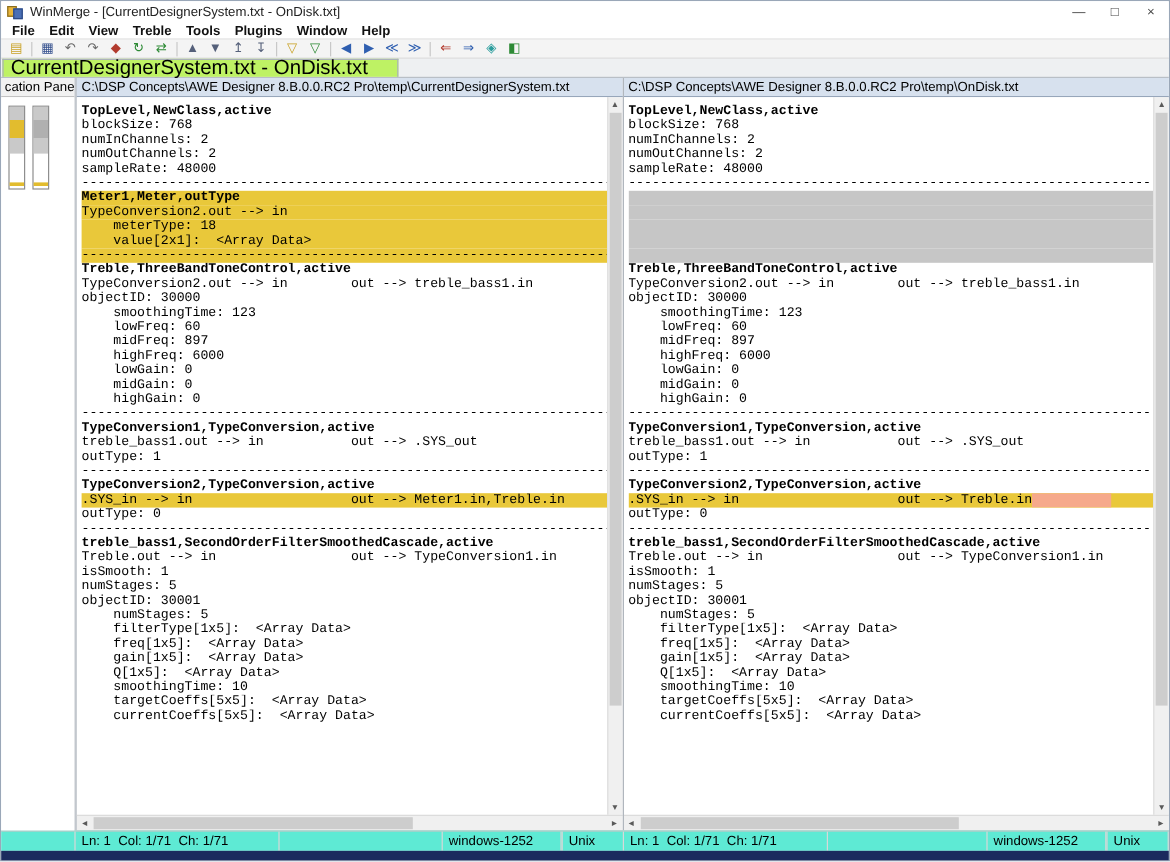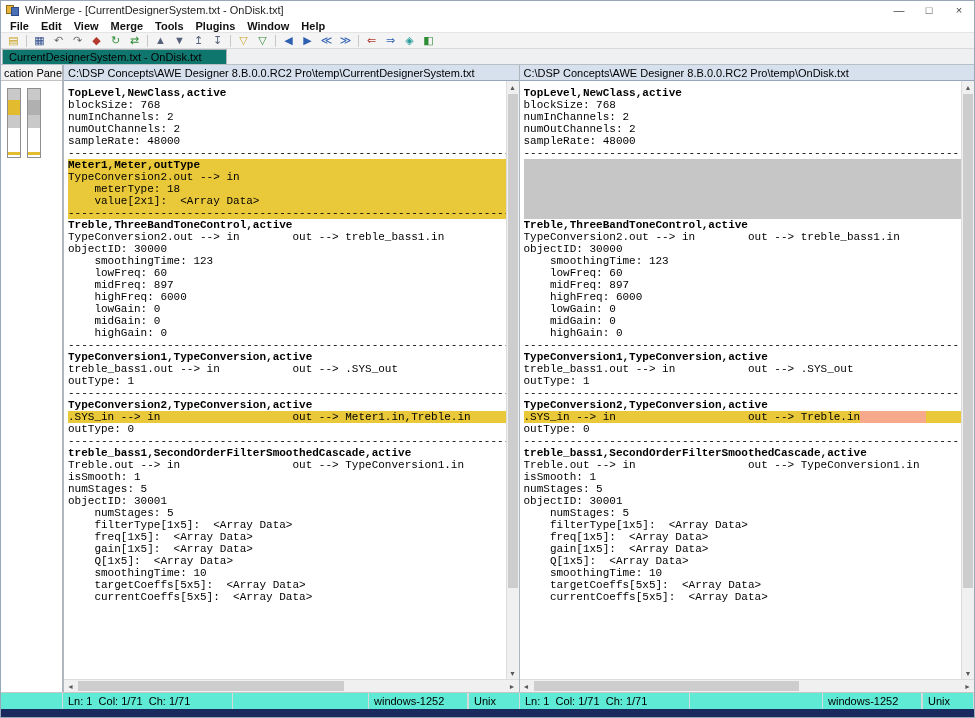--- a/index.html
+++ b/index.html
@@ -13,21 +13,21 @@
   .title{flex:1;font-size:11px;color:#222;white-space:nowrap;overflow:hidden;}
   .win-controls{display:flex;height:100%;}
   .winbtn{width:30px;height:100%;display:flex;align-items:center;justify-content:center;font-size:11px;color:#444;}
   .menubar{height:13px;flex:0 0 13px;display:flex;align-items:center;background:#fff;padding-left:3px;}
   .menu-item{padding:0 6px;color:#111;font-weight:bold;}
   .toolbar{height:17px;flex:0 0 17px;display:flex;align-items:center;background:#f4f4f4;border-top:1px solid #e4e4e4;border-bottom:1px solid #d9d9d9;padding-left:3px;}
   .tb-btn{width:19px;height:15px;display:flex;align-items:center;justify-content:center;}
   .tb-ic{font-size:11px;line-height:1;}
   .tb-sep{width:1px;height:12px;background:#c8c8c8;margin:0 3px;}
   .tabbar{height:16px;flex:0 0 16px;background:#eef0f2;display:flex;align-items:flex-end;border-bottom:1px solid #b9bfc6;padding-left:1px;}
-  .tab{height:15px;background:#0f766e;border:1px solid #aab2ba;border-bottom:none;padding:0 24px 0 6px;display:flex;align-items:center;font-size:11px;white-space:nowrap;}
+  .tab{height:15px;background:#bef264;border:1px solid #aab2ba;border-bottom:none;padding:0 24px 0 6px;display:flex;align-items:center;font-size:17px;white-space:nowrap;}
   .main{flex:1;display:flex;min-height:0;}
   .locpane{width:62px;flex:0 0 62px;display:flex;flex-direction:column;border-right:1px solid #b0b6bd;}
   .locpane-header{height:16px;flex:0 0 16px;background:#f1f1f1;border-bottom:1px solid #c2c2c2;display:flex;align-items:center;justify-content:space-between;padding:0 3px;white-space:nowrap;overflow:hidden;}
   .locpane-body{flex:1;background:#fff;position:relative;}
   .locbar{position:absolute;top:7px;width:14px;height:70px;border:1px solid #8e8e8e;background:#fff;}
   .locbar.l{left:6px;}
   .locbar.r{left:26px;}
   .locbar .seg{position:absolute;left:0;width:100%;}
   .seg.gry{background:#c9c9c9;}
   .seg.gld{background:#e2bc2e;}
@@ -75,21 +75,21 @@
       <div class="winbtn">—</div>
       <div class="winbtn">□</div>
       <div class="winbtn">×</div>
     </div>
   </div>
 
   <div class="menubar">
       <span class="menu-item">File</span>
       <span class="menu-item">Edit</span>
       <span class="menu-item">View</span>
-      <span class="menu-item">Merge</span>
+      <span class="menu-item">Treble</span>
       <span class="menu-item">Tools</span>
       <span class="menu-item">Plugins</span>
       <span class="menu-item">Window</span>
       <span class="menu-item">Help</span>
     </div>
 
   <div class="toolbar">
       <span class="tb-btn">
         <span class="tb-ic" style="color: rgb(201, 162, 39);">▤</span>
       </span>

